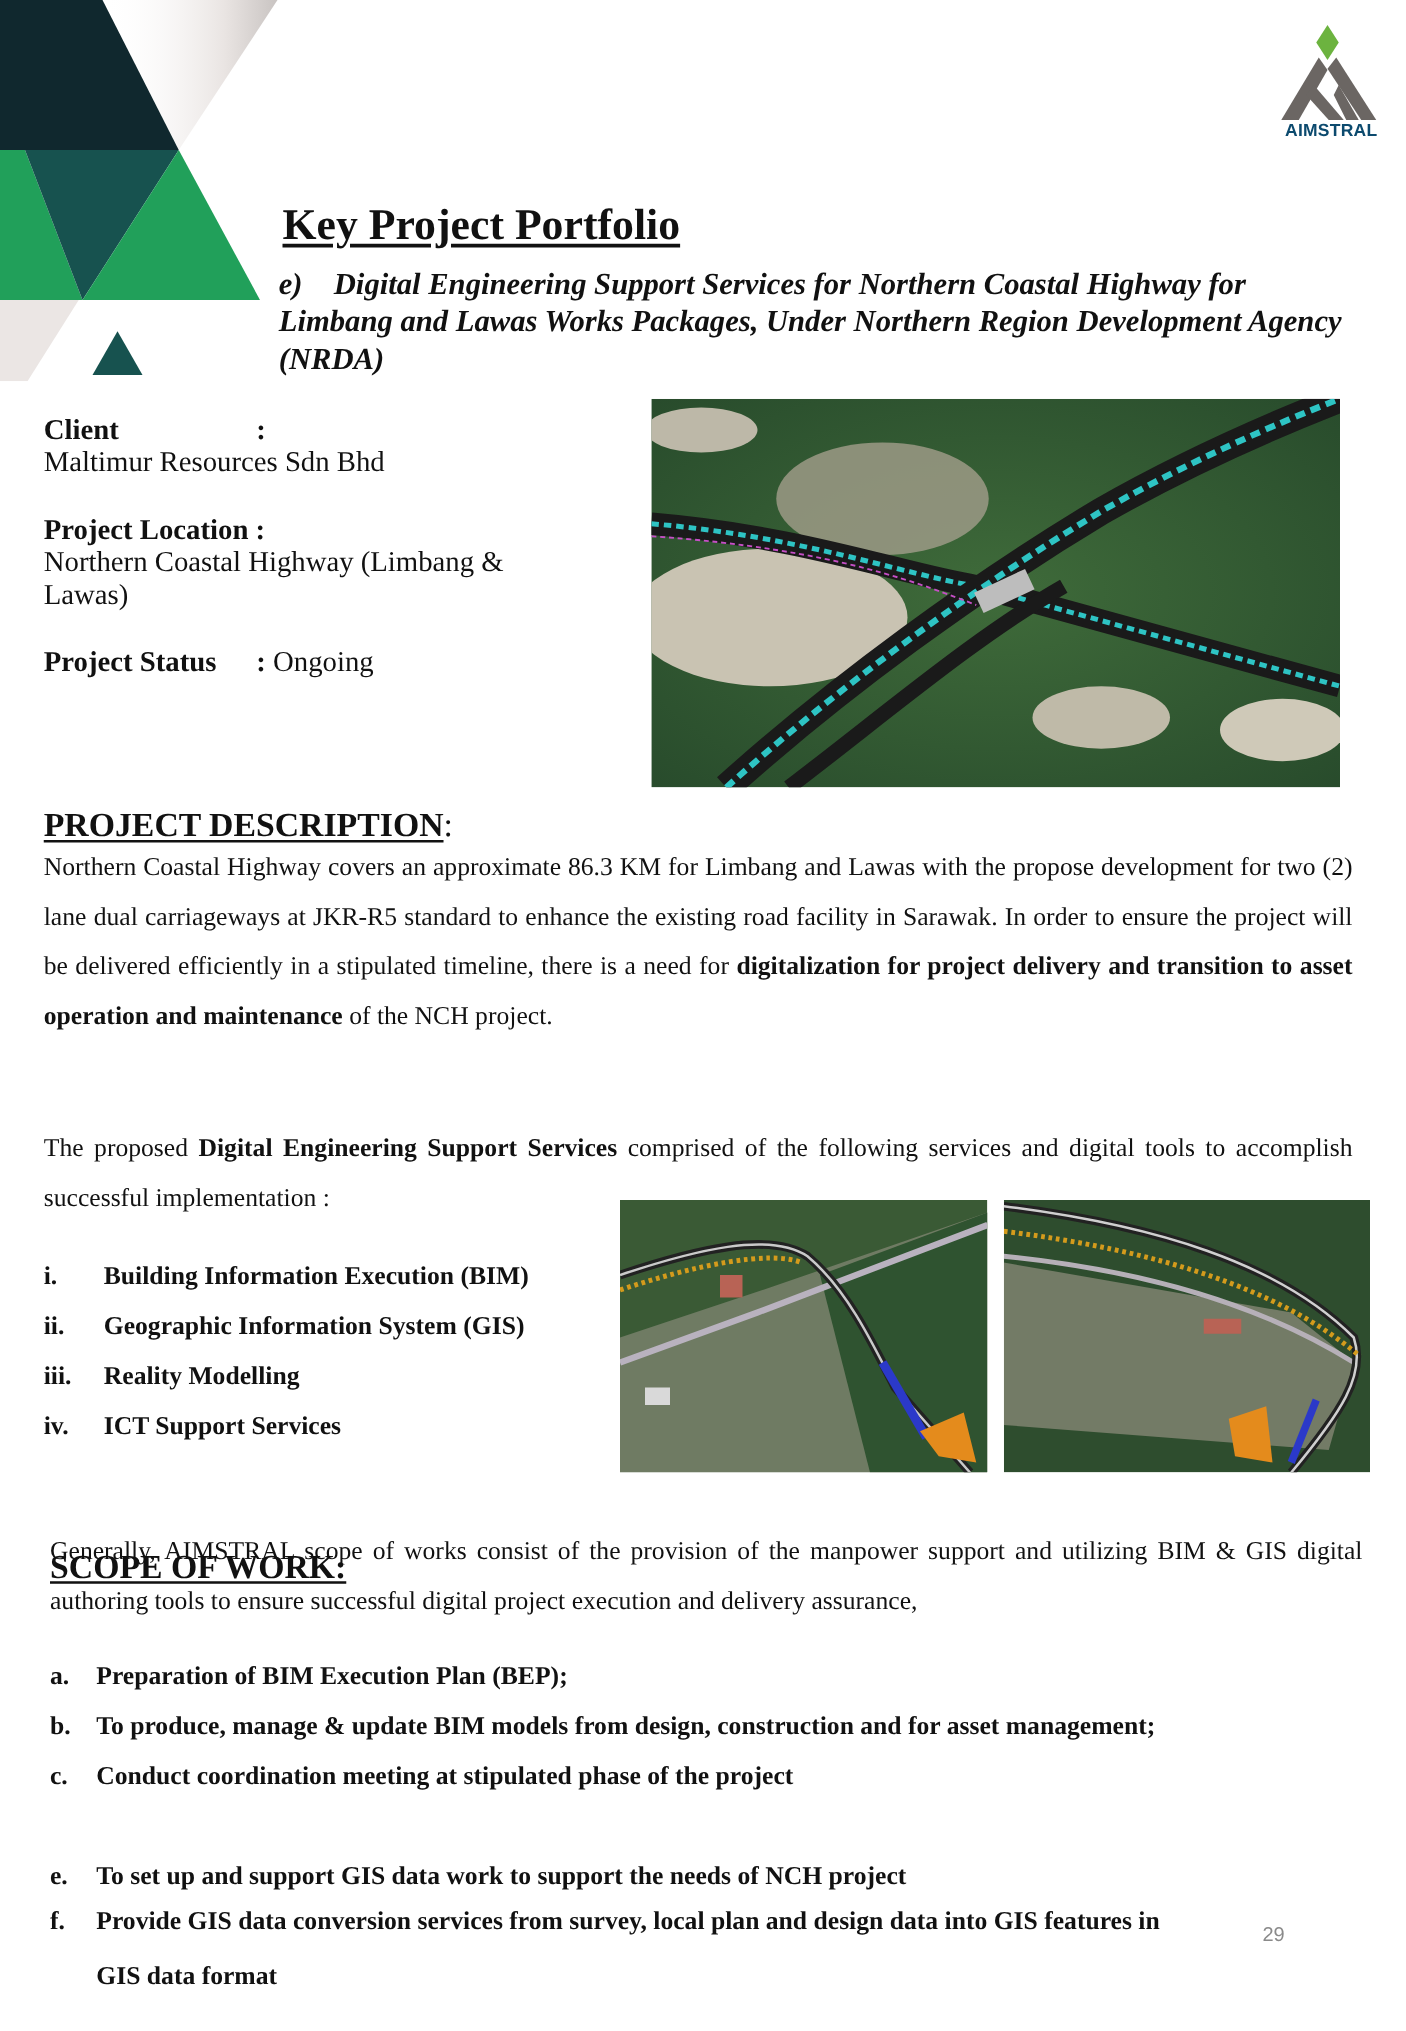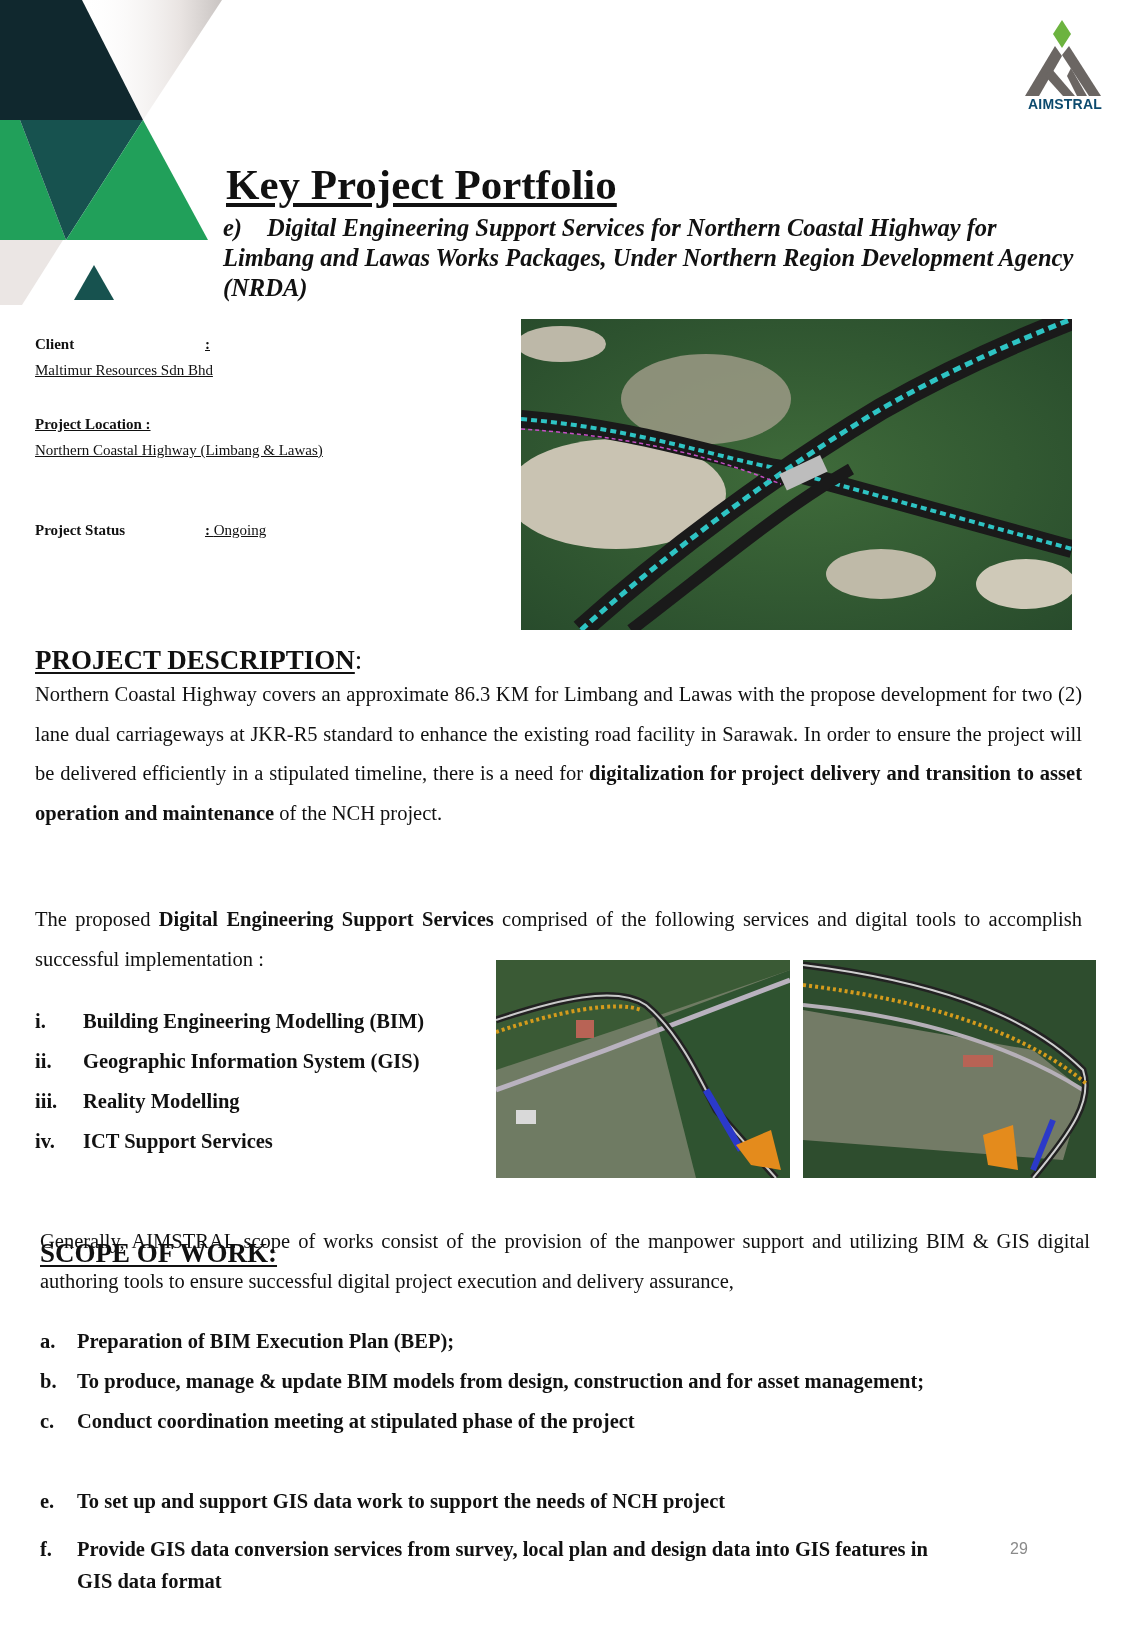--- a/index.html
+++ b/index.html
@@ -3,24 +3,24 @@
 <meta charset="utf-8">
 <style>
   html, body { margin:0; padding:0; }
   body { width:1125px; height:1625px; background:#ffffff; position:relative; overflow:hidden;
          font-family:"Liberation Serif","DejaVu Serif",serif; color:#111; }
   .abs { position:absolute; }
   .deco { position:absolute; left:0; top:0; width:230px; height:305px; }
   .logo { position:absolute; left:1015px; top:18px; width:100px; height:95px; }
   .logo-text { position:absolute; left:1018px; top:96px; width:94px; text-align:center;
      font-family:"Liberation Sans","DejaVu Sans",sans-serif; font-weight:bold; font-size:14px; color:#0c4a6e; letter-spacing:0.2px; }
-  .title { left:226px; top:160px; font-size:43px; font-weight:bold; text-decoration:underline; text-underline-offset:4px; white-space:nowrap; }
+  .title { left:226px; top:160px; font-size:35px; font-weight:bold; text-decoration:underline; text-underline-offset:4px; white-space:nowrap; }
   .subtitle { left:223px; top:213px; width:860px; font-size:24.5px; font-style:italic; font-weight:bold; line-height:30px; }
   .subtitle .lbl { display:inline-block; width:44px; }
-  .info { left:35px; font-size:15px; line-height:26px;text-decoration:underline; }
+  .info { left:35px; font-size:23px; line-height:26px; }
   .info b { font-weight:bold; }
   .img { position:absolute; overflow:hidden; }
   .sec-head { font-size:27px; font-weight:bold; text-decoration:underline; text-underline-offset:3px; white-space:nowrap; }
   .para { font-size:20.5px; line-height:39.5px; text-align:justify; }
   .list { font-size:20.5px; font-weight:bold; }
   .list .row { position:absolute; left:0; white-space:nowrap; }
   .list .num { display:inline-block; }
   .pagenum { left:1010px; top:1540px; font-family:"Liberation Sans","DejaVu Sans",sans-serif; font-size:16px; color:#8a8a8a; }
 </style>
 </head>
@@ -88,21 +88,21 @@
     <path d="M0,110 C150,120 220,150 260,165" stroke="#c64fc6" stroke-width="1.5" stroke-dasharray="4 3" fill="none"></path>
   </svg>
 </div>
 
 <div class="abs sec-head" style="left:35px; top:645px;"><span>PROJECT DESCRIPTION</span><span style="text-decoration:none;display:inline-block;font-weight:normal;">:</span></div>
 <div class="abs para" style="left:35px; top:675px; width:1047px;"><span>Northern Coastal Highway covers an approximate 86.3 KM for Limbang and Lawas with the propose development for two (2) lane dual carriageways at JKR-R5 standard to enhance the existing road facility in Sarawak. In order to ensure the project will be delivered efficiently in  a stipulated timeline, there is a need for </span><b>digitalization for project delivery and transition to asset operation and maintenance</b><span> of the NCH project.</span></div>
 
 <div class="abs para" style="left:35px; top:900px; width:1047px;"><span>The proposed </span><b>Digital Engineering Support Services</b><span> comprised of the following services and digital tools to accomplish successful implementation :</span></div>
 
 <div class="abs list" style="left:35px; top:1010px; width:450px; height:160px;">
-  <div class="row" style="top:0px;"><span class="num" style="width:48px;">i.</span><span>Building Engineering Modelling (BIM)</span></div>
+  <div class="row" style="top:0px;"><span class="num" style="width:48px;">i.</span><span>Building Information Execution (BIM)</span></div>
   <div class="row" style="top:40px;"><span class="num" style="width:48px;">ii.</span><span>Geographic Information System (GIS)</span></div>
   <div class="row" style="top:80px;"><span class="num" style="width:48px;">iii.</span><span>Reality Modelling</span></div>
   <div class="row" style="top:120px;"><span class="num" style="width:48px;">iv.</span><span>ICT Support Services</span></div>
 </div>
 
 <div class="img" style="left:496px; top:960px; width:294px; height:218px;">
   <svg width="294" height="218" viewBox="0 0 294 218">
     <rect width="294" height="218" fill="#3a5a35"></rect>
     <polygon points="0,110 120,70 294,10 294,218 0,218" fill="#6f7b63"></polygon>
     <polygon points="160,60 294,10 294,218 200,218" fill="#2f5330"></polygon>
@@ -131,17 +131,17 @@
 </div>
 
 <div class="abs sec-head" style="left:40px; top:1190px;margin-top:48px;">SCOPE OF WORK:</div>
 <div class="abs para" style="left:40px; top:1222px; width:1050px;">Generally, AIMSTRAL scope of works consist of the provision of the manpower support and utilizing BIM &amp; GIS digital authoring tools to ensure successful digital project execution and delivery assurance,</div>
 
 <div class="abs list" style="left:40px; top:1330px; width:1055px; height:260px;">
   <div class="row" style="top:0px;"><span class="num" style="width:37px;">a.</span><span>Preparation of BIM Execution Plan (BEP);</span></div>
   <div class="row" style="top:40px;"><span class="num" style="width:37px;">b.</span><span>To produce, manage &amp; update BIM models from design, construction and for asset management;</span></div>
   <div class="row" style="top:80px;"><span class="num" style="width:37px;">c.</span><span>Conduct coordination meeting at stipulated phase of the project</span></div>
   <div class="row" style="top:160px;"><span class="num" style="width:37px;">e.</span><span>To set up and support GIS data work to support the needs of NCH project</span></div>
-  <div class="row" style="top:208px;"><span class="num" style="width:37px;">f.</span><span>Provide GIS data conversion services from survey, local plan and design data into GIS features in</span></div>
+  <div class="row" style="top:196px;"><span class="num" style="width:37px;">f.</span><span>Provide GIS data conversion services from survey, local plan and design data into GIS features in</span></div>
   <div class="row" style="top:240px; left:37px;">GIS data format</div>
 </div>
 
 <div class="abs pagenum">29</div>
 
 </body></html>

